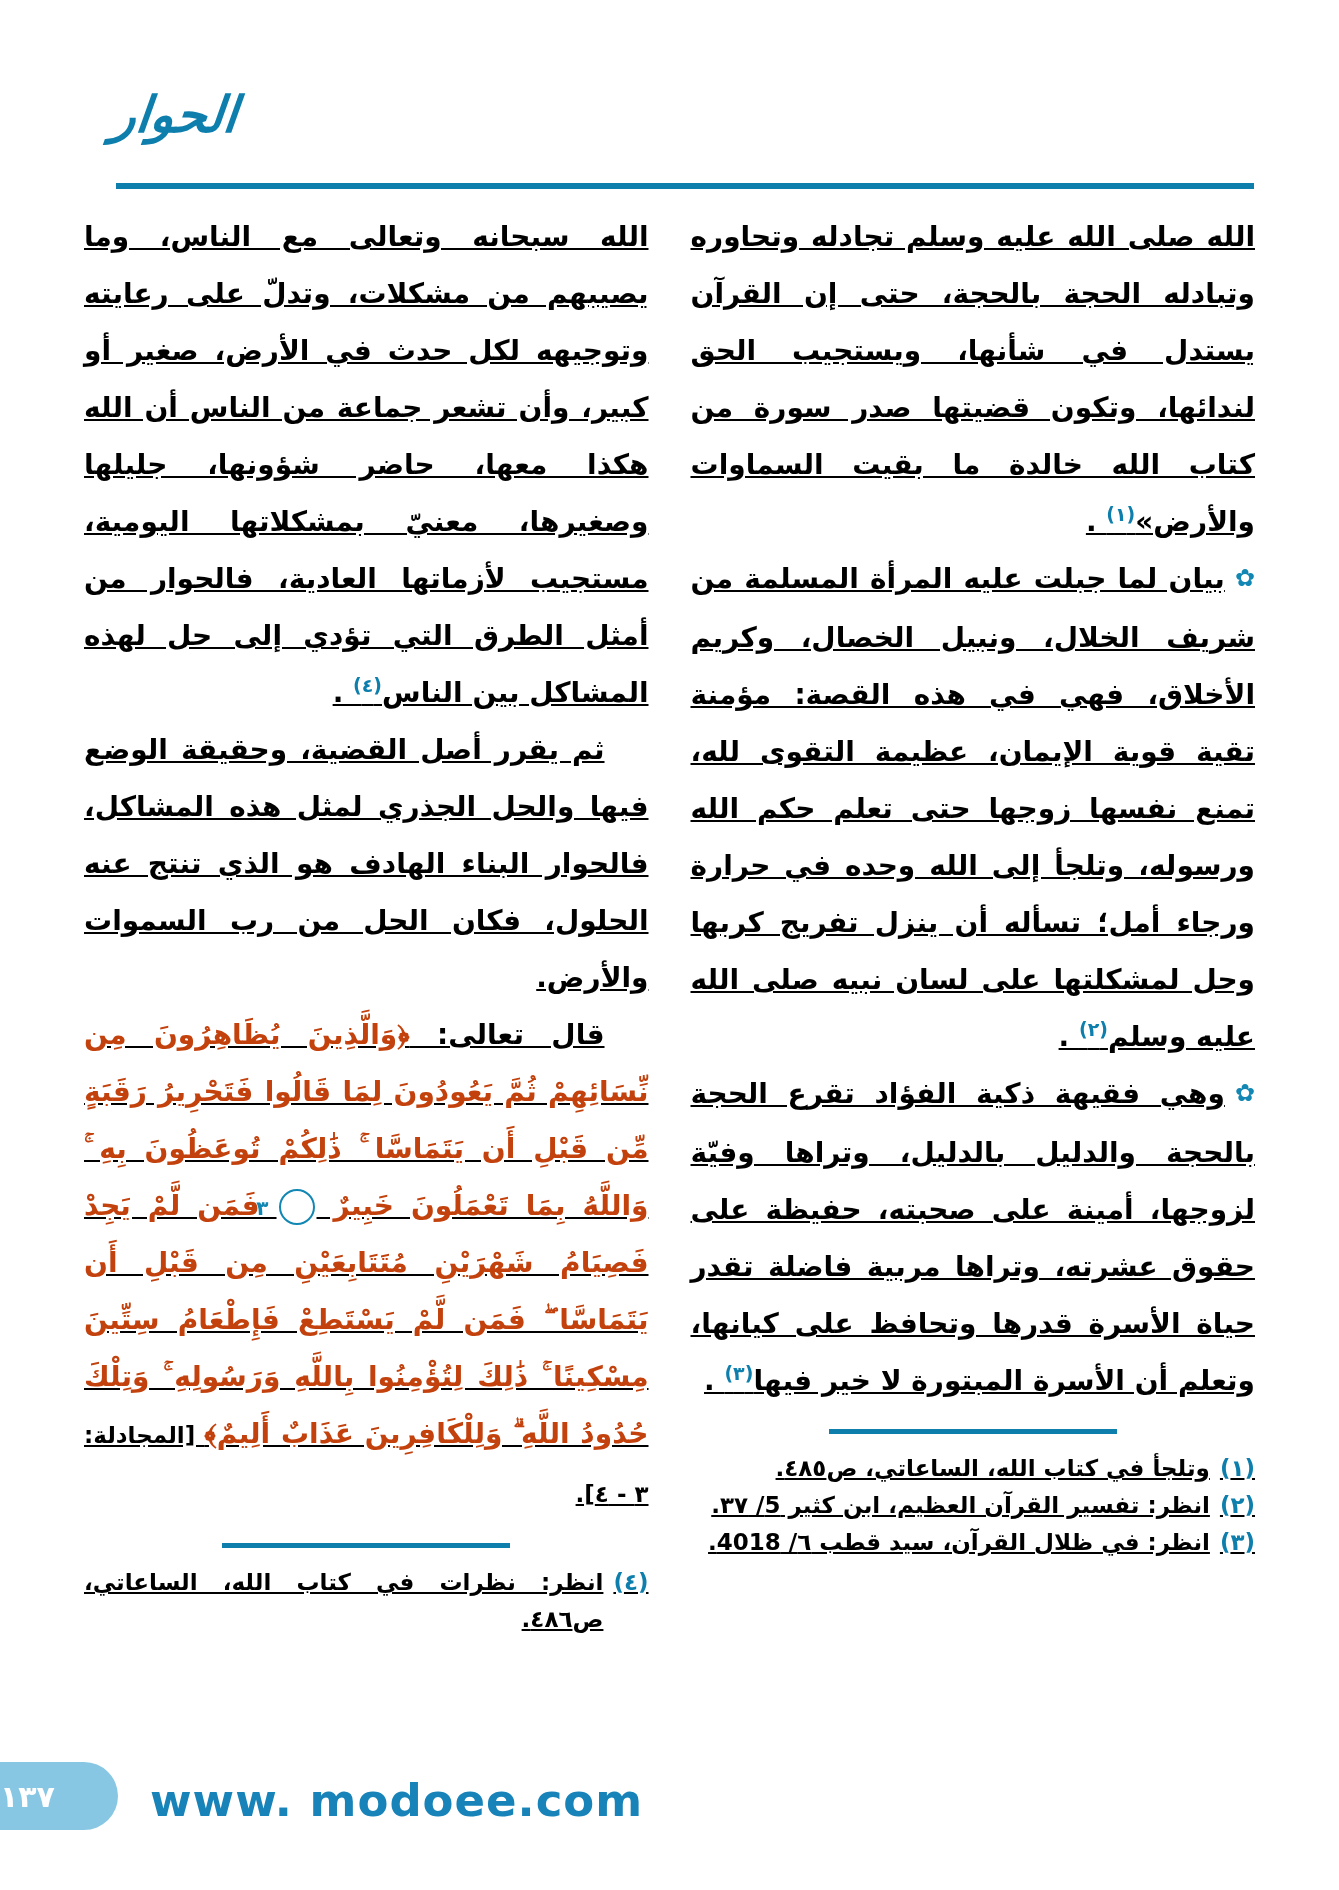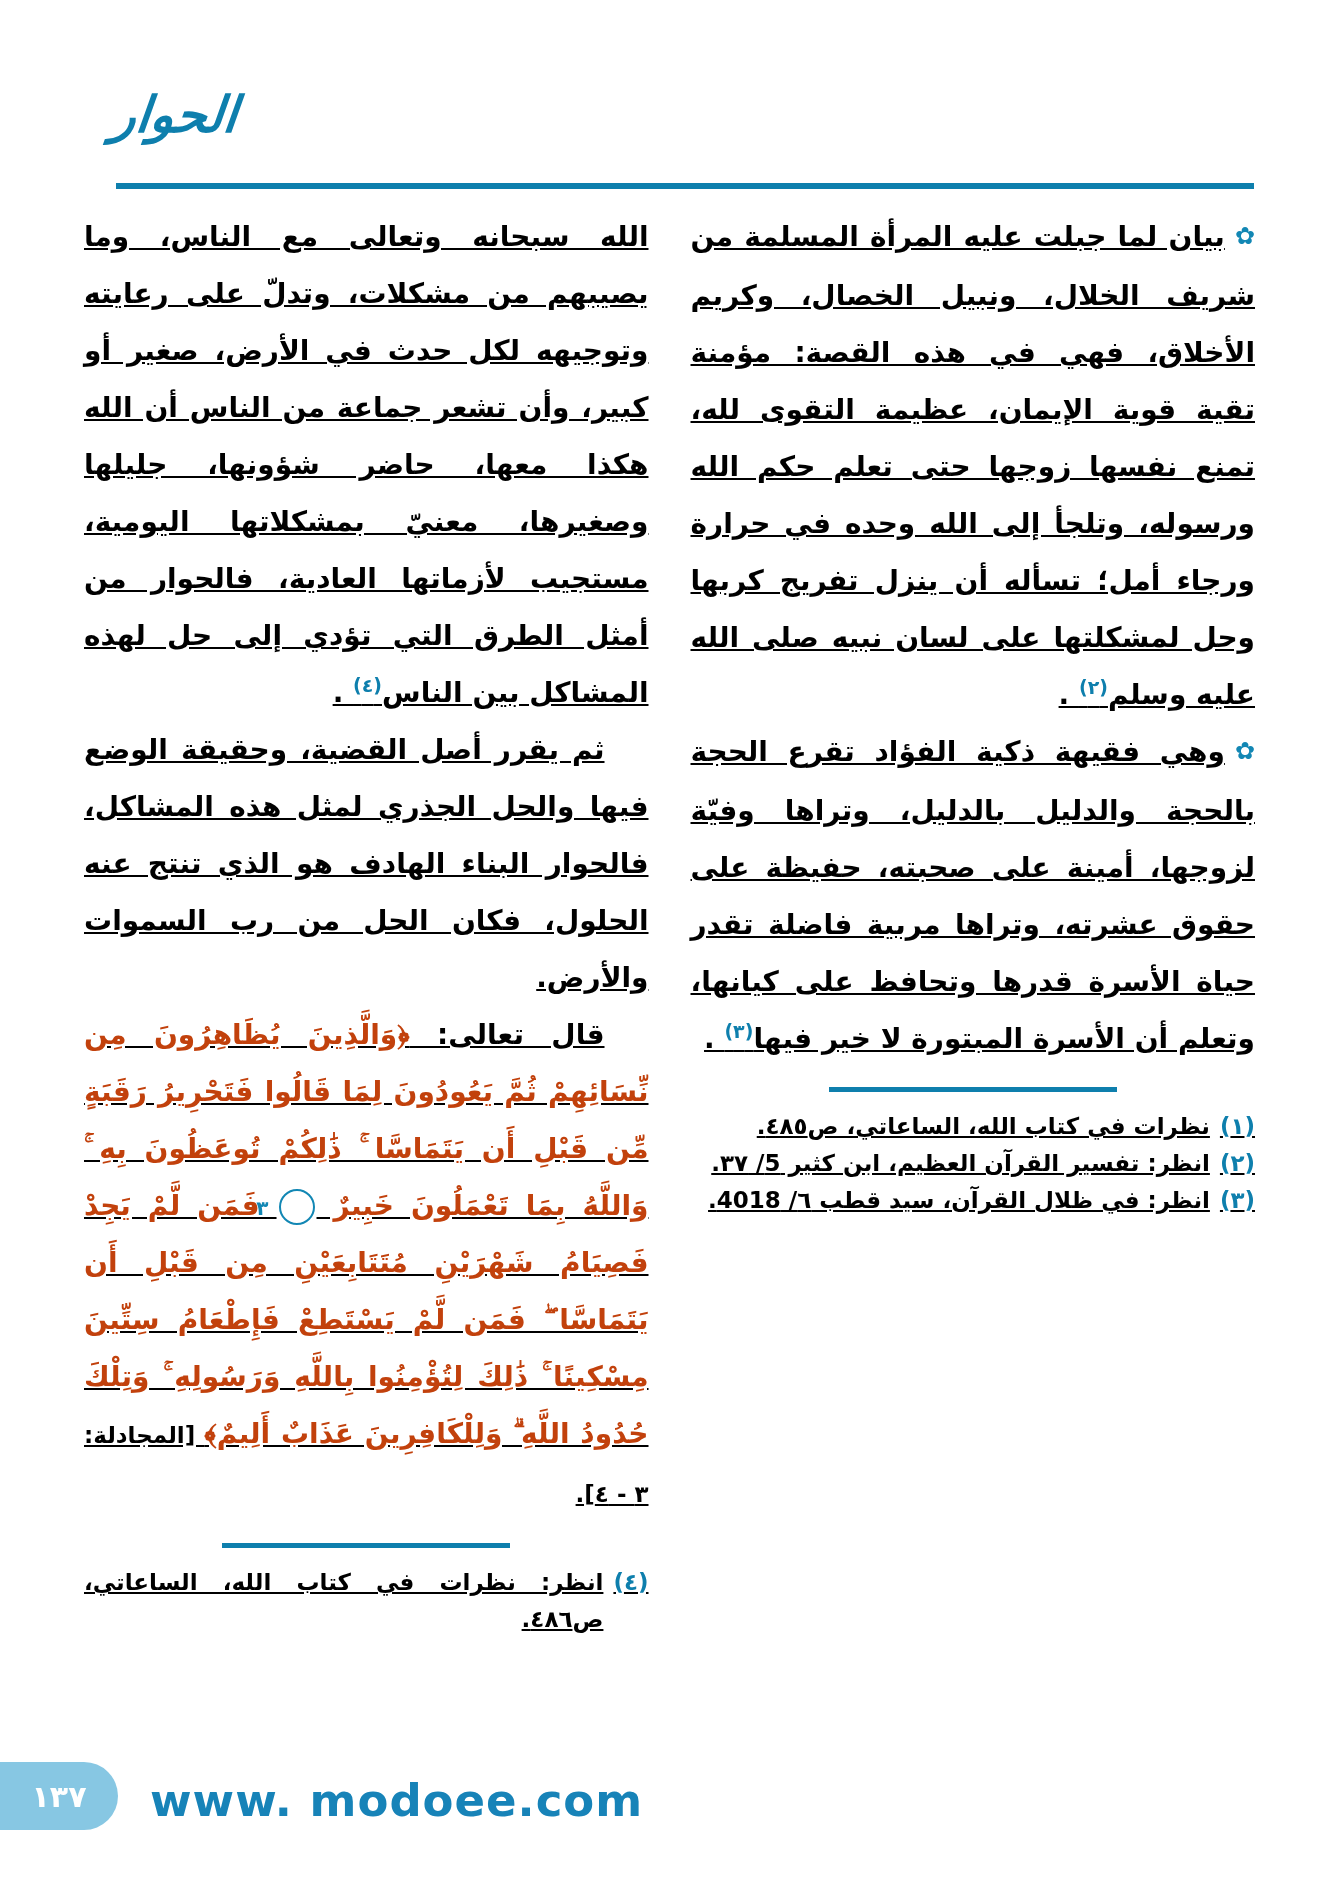--- a/index.html
+++ b/index.html
@@ -52,48 +52,49 @@
     display:flex;direction:rtl;align-items:flex-start;
     font-size:23px;font-weight:bold;line-height:37px;text-align:justify;
   }
   .fn-num{color:#0e7fad;margin-left:10px;white-space:nowrap;}
   .fn-text{flex:1;color:#000;}
   
   .footer{position:absolute;left:0;top:1762px;width:100%;height:72px;}
   .page-pill{
     position:absolute;left:0;top:0;width:118px;height:68px;
     background:#87c7e3;border-radius:0 36px 36px 0;
-    display:flex;align-items:center;justify-content:center;
+    display:flex;align-items:center;justify-content:flex-end;
   }
   .page-num{color:#ffffff;font-size:30px;font-weight:bold;}
   .site-url{
     position:absolute;left:150px;top:12px;direction:ltr;
     color:#1783b8;font-size:45px;font-weight:bold;letter-spacing:1px;
   }
 </style>
 </head>
 <body>
 
 <div class="header">
   <div class="logo">الحوار</div>
   <div class="header-rule"></div>
 </div>
 
 <div class="columns">
   <div class="col">
     <div class="paras">
+        <div class="para"><span class="run-body">الله صلى الله عليه وسلم تجادله وتحاوره وتبادله الحجة بالحجة، حتى إن القرآن يستدل في شأنها، ويستجيب الحق لندائها، وتكون قضيتها صدر سورة من كتاب الله خالدة ما بقيت السماوات والأرض»</span><span class="run-sup">(١)</span><span class="run-body"> .</span></div>
         <div class="para"><span class="bullet">✿</span><span class="run-body">بيان لما جبلت عليه المرأة المسلمة من شريف الخلال، ونبيل الخصال، وكريم الأخلاق، فهي في هذه القصة: مؤمنة تقية قوية الإيمان، عظيمة التقوى لله، تمنع نفسها زوجها حتى تعلم حكم الله ورسوله، وتلجأ إلى الله وحده في حرارة ورجاء أمل؛ تسأله أن ينزل تفريج كربها وحل لمشكلتها على لسان نبيه صلى الله عليه وسلم</span><span class="run-sup">(٢)</span><span class="run-body"> .</span></div>
         <div class="para"><span class="bullet">✿</span><span class="run-body">وهي فقيهة ذكية الفؤاد تقرع الحجة بالحجة والدليل بالدليل، وتراها وفيّة لزوجها، أمينة على صحبته، حفيظة على حقوق عشرته، وتراها مربية فاضلة تقدر حياة الأسرة قدرها وتحافظ على كيانها، وتعلم أن الأسرة المبتورة لا خير فيها</span><span class="run-sup">(٣)</span><span class="run-body"> .</span></div>
       </div>
     <div class="footnotes">
       <div class="fn-rule"></div>
       <div class="fn-list">
           <div class="footnote">
             <span class="fn-num">(١)</span>
-            <div class="fn-text">نظرات في كتاب الله، الساعاتي، ص٤٨٥.</div>
+            <div class="fn-text">وتلجأ في كتاب الله، الساعاتي، ص٤٨٥.</div>
           </div>
           <div class="footnote">
             <span class="fn-num">(٢)</span>
             <div class="fn-text">انظر: تفسير القرآن العظيم، ابن كثير 5/ ٣٧.</div>
           </div>
           <div class="footnote">
             <span class="fn-num">(٣)</span>
             <div class="fn-text">انظر: في ظلال القرآن، سيد قطب ٦/ 4018.</div>
           </div>
         </div>

